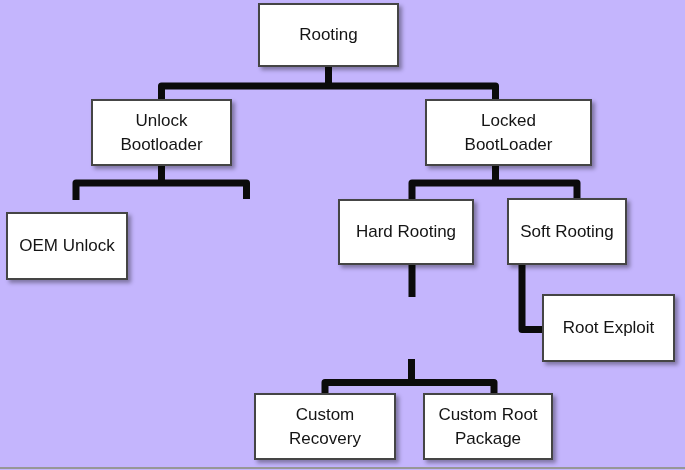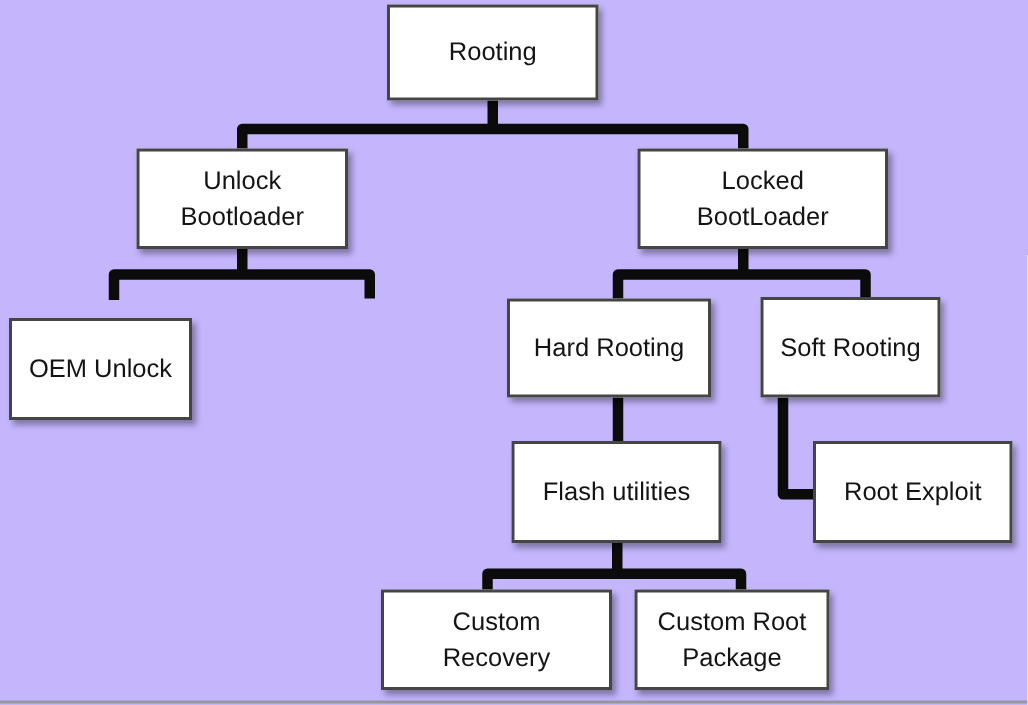--- a/index.html
+++ b/index.html
@@ -38,21 +38,21 @@
   
   #n-rooting   { left:258px; top:3px;   width:141px; height:64px; }
   #n-unlock    { left:91px;  top:99px;  width:141px; height:67px; }
   #n-locked    { left:425px; top:99px;  width:167px; height:67px; }
   #n-oem       { left:6px;   top:198px; width:122px; height:68px;margin-top:14px; }
   #n-fastboot  { left:176px; top:197px; width:141px; height:69px; }
   #n-hard      { left:338px; top:199px; width:136px; height:66px; }
   #n-soft      { left:507px; top:198px; width:120px; height:67px; }
   #n-flash     { left:341px; top:294px; width:140px; height:68px; }
   #n-exploit   { left:542px; top:294px; width:133px; height:68px; }
-  #n-recovery  { left:254px; top:393px; width:154px; height:67px; }
+  #n-recovery  { left:254px; top:393px; width:142px; height:67px; }
   #n-package   { left:423px; top:393px; width:130px; height:67px; }
 
   .bottom-rule {
     position: absolute;
     left: 0; top: 467px;
     width: 685px; height: 2px;
     background: #979797;
   }
 </style>
 </head>
@@ -103,23 +103,20 @@
 
 
   <div class="node" id="n-hard">
     <span>Hard Rooting</span>
   </div>
 
   <div class="node" id="n-soft">
     <span>Soft Rooting</span>
   </div>
 
-  <div class="node" id="n-flash">
-    <span>Flash utilities</span>
-  </div>
 
   <div class="node" id="n-exploit">
     <span>Root Exploit</span>
   </div>
 
   <div class="node" id="n-recovery">
     <span>Custom Recovery</span>
   </div>
 
   <div class="node" id="n-package">

